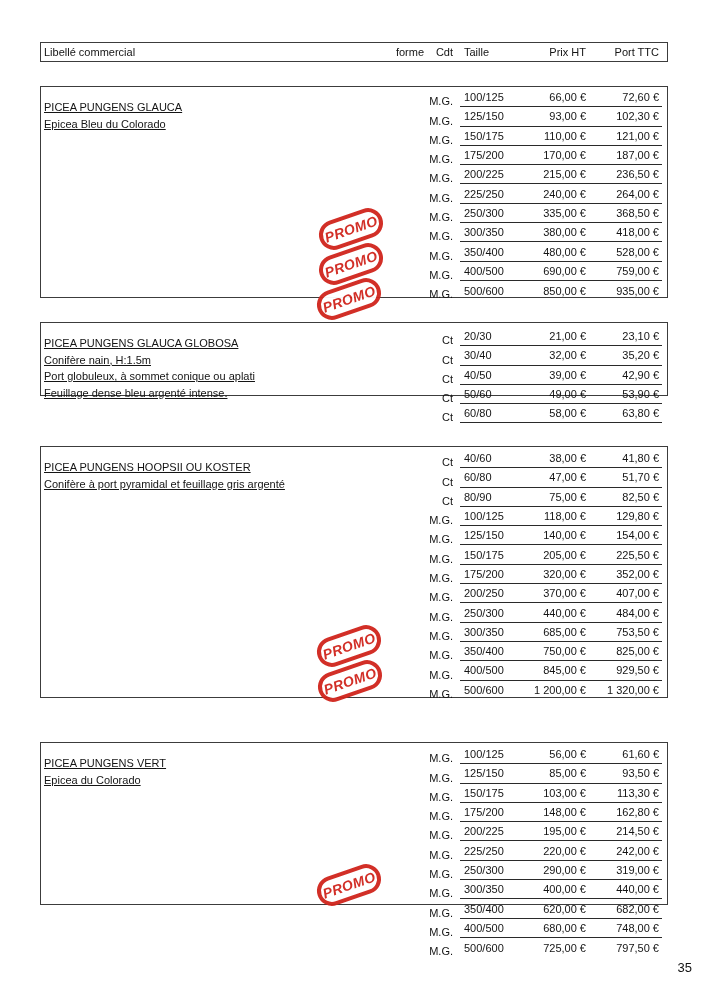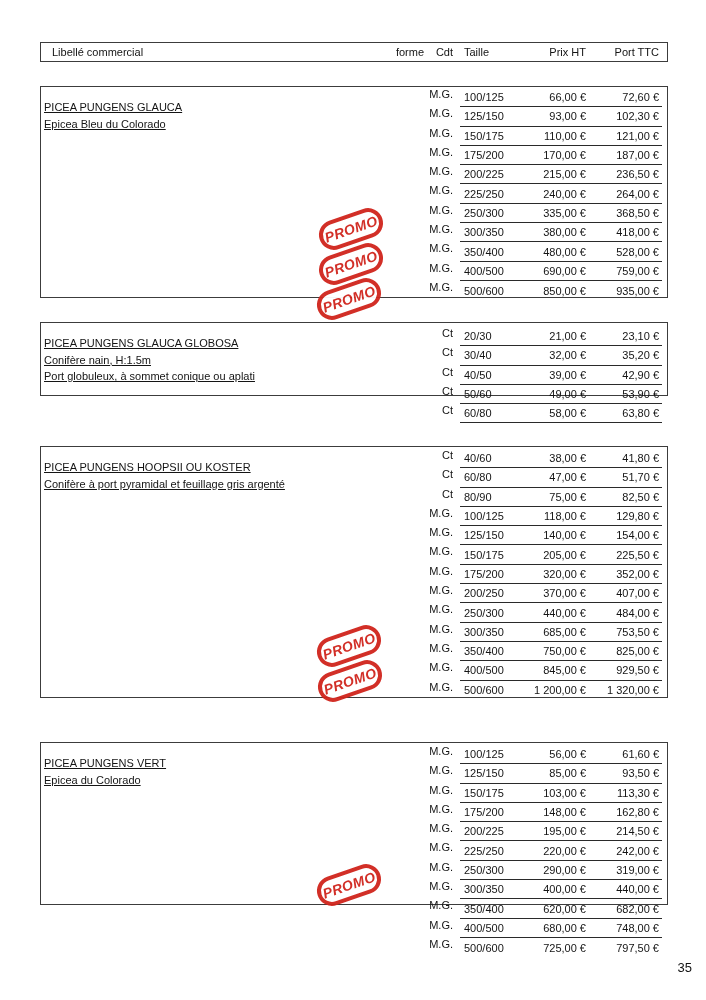--- a/index.html
+++ b/index.html
@@ -8,35 +8,35 @@
     font-family:"Liberation Sans",sans-serif;font-size:11px;color:#141414;
     margin:0 auto;overflow:hidden;
   }
   
   .hdr{
     position:absolute;left:40px;top:42px;width:628px;height:20px;
     border:1.5px solid #3c3c3c;box-sizing:border-box;
     display:flex;align-items:center;
   }
   .hleft{flex:0 0 419px;display:flex;align-items:center;padding-right:7px;box-sizing:border-box;}
-  .hlib{flex:1;padding-left:3px;margin-left:8px;}
+  .hlib{flex:1;padding-left:3px;}
   .hforme{width:40px;text-align:right;}
   .hcdt{width:29px;text-align:right;}
   .hright{flex:0 0 202px;display:flex;align-items:center;}
   .ctaille{width:62px;padding-left:4px;box-sizing:border-box;white-space:nowrap;}
   .cht{width:64px;text-align:right;white-space:nowrap;}
   .cttc{width:73px;text-align:right;white-space:nowrap;}
   
   .sec{
     position:absolute;left:40px;width:628px;
     border:1.5px solid #3c3c3c;box-sizing:border-box;background:transparent;
   }
   .desc{position:absolute;left:3px;top:12px;line-height:16.5px;max-width:350px;text-decoration:underline;}
   .rows{position:absolute;left:0;right:0;}
-  .prow{display:flex;height:19.3px;align-items:flex-start;}
+  .prow{display:flex;height:19.3px;align-items:flex-end;}
   .pl{flex:0 0 419px;text-align:right;padding-right:7px;box-sizing:border-box;}
   .pr{
     flex:0 0 202px;display:flex;align-items:center;height:100%;
     border-bottom:1px solid #2a2a2a;box-sizing:border-box;
   }
   .tight .prow:last-child .pr{border-bottom:none;}
   
   .stamp{
     position:absolute;width:58px;height:22px;
     border:4.5px solid #d0241c;border-radius:16px;background:#fff;
@@ -160,20 +160,21 @@
               <span class="cttc">935,00 €</span>
             </div>
           </div>
         </div>
   </section>
       <section class="sec" style="top: 322px; height: 74px;">
     <div class="desc">
       <div class="title">PICEA PUNGENS GLAUCA GLOBOSA</div>
     <div>Conifère nain, H:1.5m</div>
           <div>Port globuleux, à sommet conique ou aplati</div>
+          <div>Feuillage dense bleu argenté intense.</div>
         </div>
     <div class="rows" style="top: 4px;">
           <div class="prow">
             <div class="pl">Ct</div>
             <div class="pr">
               <span class="ctaille">20/30</span>
               <span class="cht">21,00 €</span>
               <span class="cttc">23,10 €</span>
             </div>
           </div>

